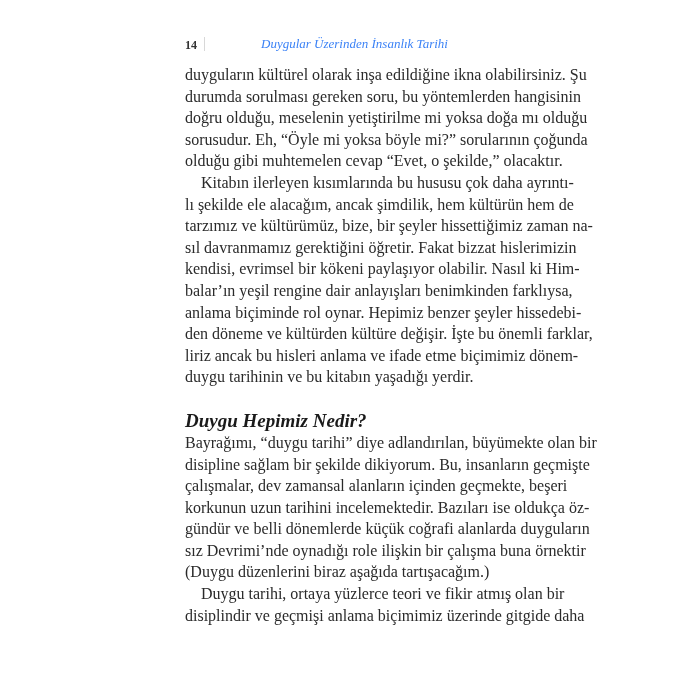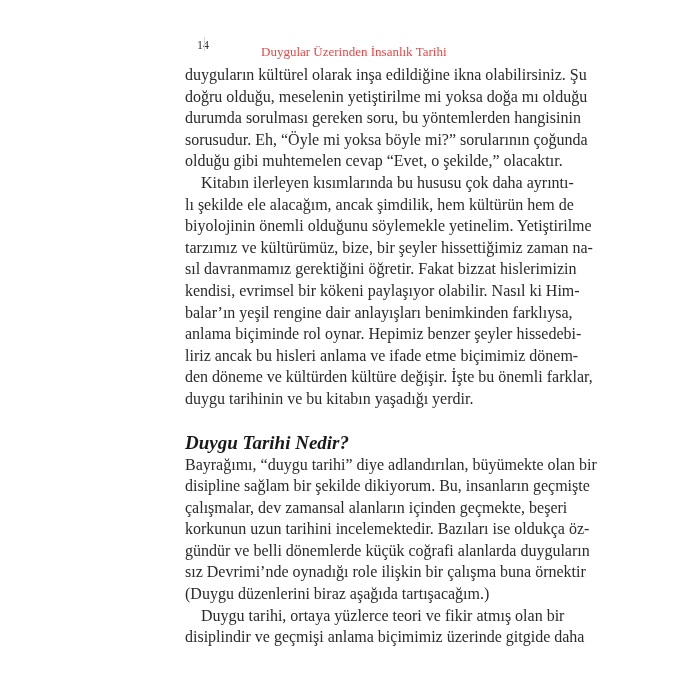--- a/index.html
+++ b/index.html
@@ -23,41 +23,42 @@
     }
     .running-head {
       position: absolute;
       top: 36px;
       left: 185px;
       width: 330px;
       height: 18px;
     }
     .page-number {
       position: absolute;
-      left: 12px;
+      left: 0;
       top: 2px;
       font-size: 12px;
       color: #333;
+      font-weight: bold;
     }
     .head-rule {
       position: absolute;
       left: 19px;
       top: 1px;
       width: 1px;
       height: 14px;
       background: #d8d8d8;
     }
     .running-title {
       position: absolute;
       left: 76px;
       top: 0px;
+      font-style: italic;
       font-size: 13px;
-      color: #ef4444;
+      color: #3b82f6;
       white-space: nowrap;
-      margin-top: 8px;
     }
     .body-text {
       position: absolute;
       left: 185px;
       top: 64px;
       width: 330px;
     }
     .line {
       display: block;
       height: 21.6px;
@@ -93,41 +94,40 @@
   <div class="running-head">
     <span class="page-number">14</span>
     <span class="head-rule"></span>
     <span class="running-title">Duygular Üzerinden İnsanlık Tarihi</span>
   </div>
 
   <div class="body-text">
 
     <div>
       <span class="line">duyguların kültürel olarak inşa edildiğine ikna olabilirsiniz. Şu</span>
+      <span class="line">durumda sorulması gereken soru, bu yöntemlerden hangisinin</span>
       <span class="line">doğru olduğu, meselenin yetiştirilme mi yoksa doğa mı olduğu</span>
-      <span class="line">durumda sorulması gereken soru, bu yöntemlerden hangisinin</span>
       <span class="line">sorusudur. Eh, “Öyle mi yoksa böyle mi?” sorularının çoğunda</span>
       <span class="line last">olduğu gibi muhtemelen cevap “Evet, o şekilde,” olacaktır.</span>
     </div>
 
     <div>
       <span class="line indent">Kitabın ilerleyen kısımlarında bu hususu çok daha ayrıntı-</span>
       <span class="line">lı şekilde ele alacağım, ancak şimdilik, hem kültürün hem de</span>
-      <span class="line">biyolojinin önemli olduğunu söylemekle yetinelim. Yetiştirilme</span>
       <span class="line">tarzımız ve kültürümüz, bize, bir şeyler hissettiğimiz zaman na-</span>
       <span class="line">sıl davranmamız gerektiğini öğretir. Fakat bizzat hislerimizin</span>
       <span class="line">kendisi, evrimsel bir kökeni paylaşıyor olabilir. Nasıl ki Him-</span>
       <span class="line">balar’ın yeşil rengine dair anlayışları benimkinden farklıysa,</span>
       <span class="line">anlama biçiminde rol oynar. Hepimiz benzer şeyler hissedebi-</span>
+      <span class="line">den döneme ve kültürden kültüre değişir. İşte bu önemli farklar,</span>
       <span class="line">liriz ancak bu hisleri anlama ve ifade etme biçimimiz dönem-</span>
-      <span class="line">den döneme ve kültürden kültüre değişir. İşte bu önemli farklar,</span>
       <span class="line last">duygu tarihinin ve bu kitabın yaşadığı yerdir.</span>
     </div>
 
-    <span class="section-heading">Duygu Tarihi Nedir?</span>
+    <span class="section-heading">Duygu Hepimiz Nedir?</span>
 
     <div>
       <span class="line">Bayrağımı, “duygu tarihi” diye adlandırılan, büyümekte olan bir</span>
       <span class="line">disipline sağlam bir şekilde dikiyorum. Bu, insanların geçmişte</span>
       <span class="line">çalışmalar, dev zamansal alanların içinden geçmekte, beşeri</span>
       <span class="line">korkunun uzun tarihini incelemektedir. Bazıları ise oldukça öz-</span>
       <span class="line">gündür ve belli dönemlerde küçük coğrafi alanlarda duyguların</span>
       <span class="line">sız Devrimi’nde oynadığı role ilişkin bir çalışma buna örnektir</span>
       <span class="line last">(Duygu düzenlerini biraz aşağıda tartışacağım.)</span>
     </div>

